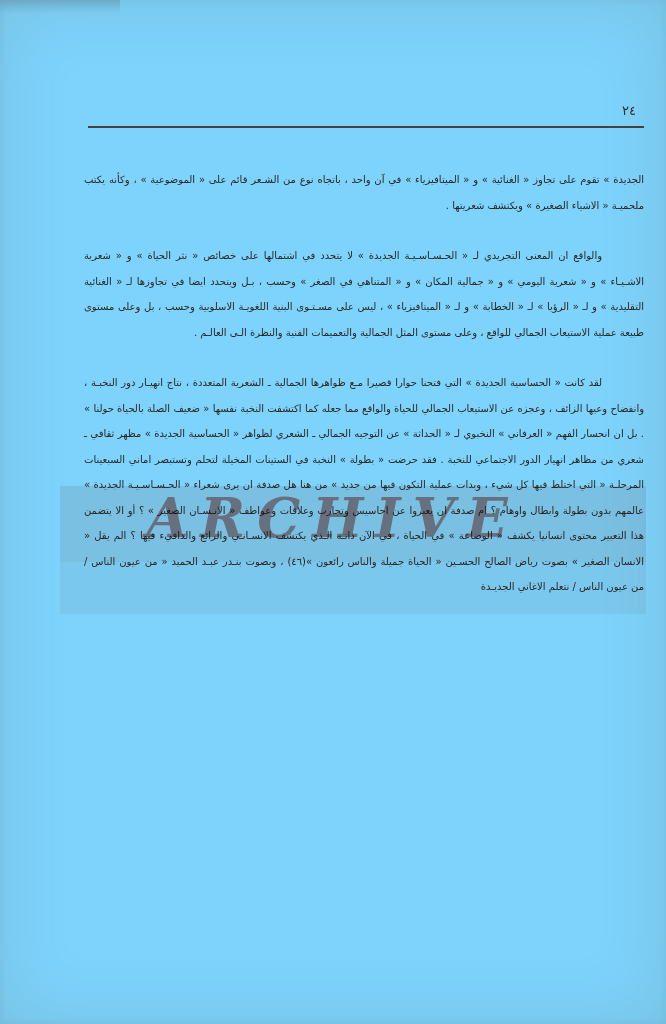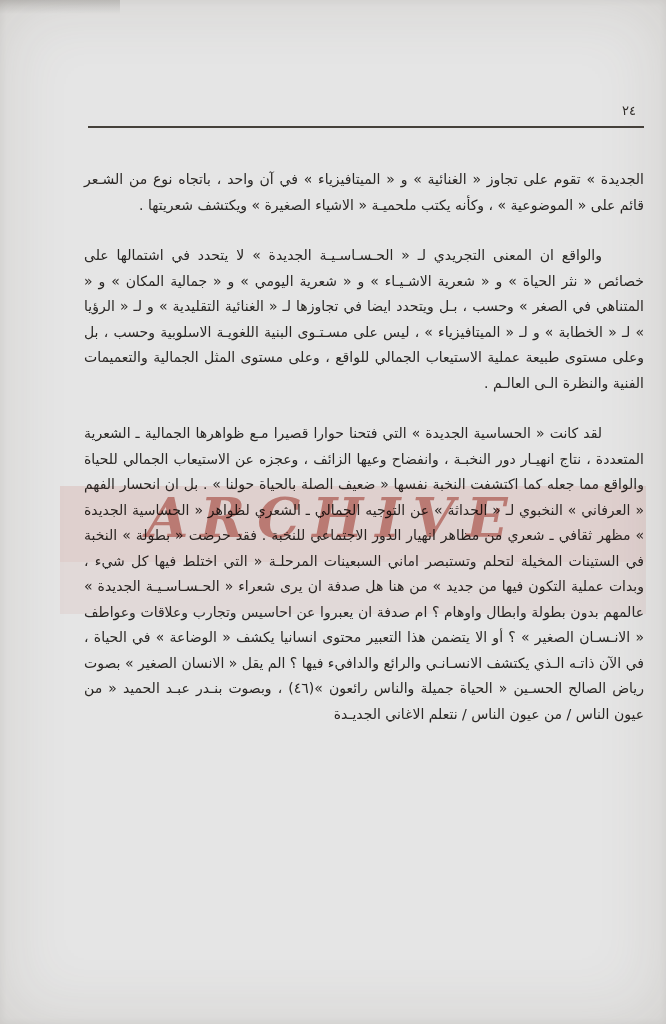--- a/index.html
+++ b/index.html
@@ -1,38 +1,38 @@
 <!DOCTYPE html>
 <html lang="ar"><head>
 <meta charset="utf-8">
 <style>
   html,body{margin:0;padding:0;background:#d8d5cf;}
   .page{
     position:relative;
     width:666px;height:1024px;
     margin:0 auto;
-    background:#e5e5e5;
+    background:#7dd3fc;
     overflow:hidden;
     box-shadow:inset 0 0 70px rgba(90,80,60,0.14), inset 0 0 8px rgba(0,0,0,0.06);
     font-family:"DejaVu Sans",sans-serif;
   }
   .page-number{
     position:absolute;top:103px;right:30px;
     font-size:13px;color:#2e2b27;
     direction:rtl;
   }
   .header-rule{
     position:absolute;top:126px;left:88px;width:556px;height:2px;
     background:#45413b;
   }
   .text-block{
     position:absolute;top:167px;right:22px;width:560px;
     direction:rtl;text-align:justify;
     color:#2a2724;
-    font-size:14px;line-height:25.5px;
+    font-size:10px;line-height:25.5px;
   }
   .text-block p{margin:0 0 25px 0;}
   .text-block p.indent{text-indent:42px;}
   .text-block .bold{font-weight:400;}
   .wm-band{
     position:absolute;left:60px;right:20px;
     pointer-events:none;
     mix-blend-mode:multiply;
   }
   .band1{top:486px;height:76px;background:rgba(205,75,60,0.13);}

